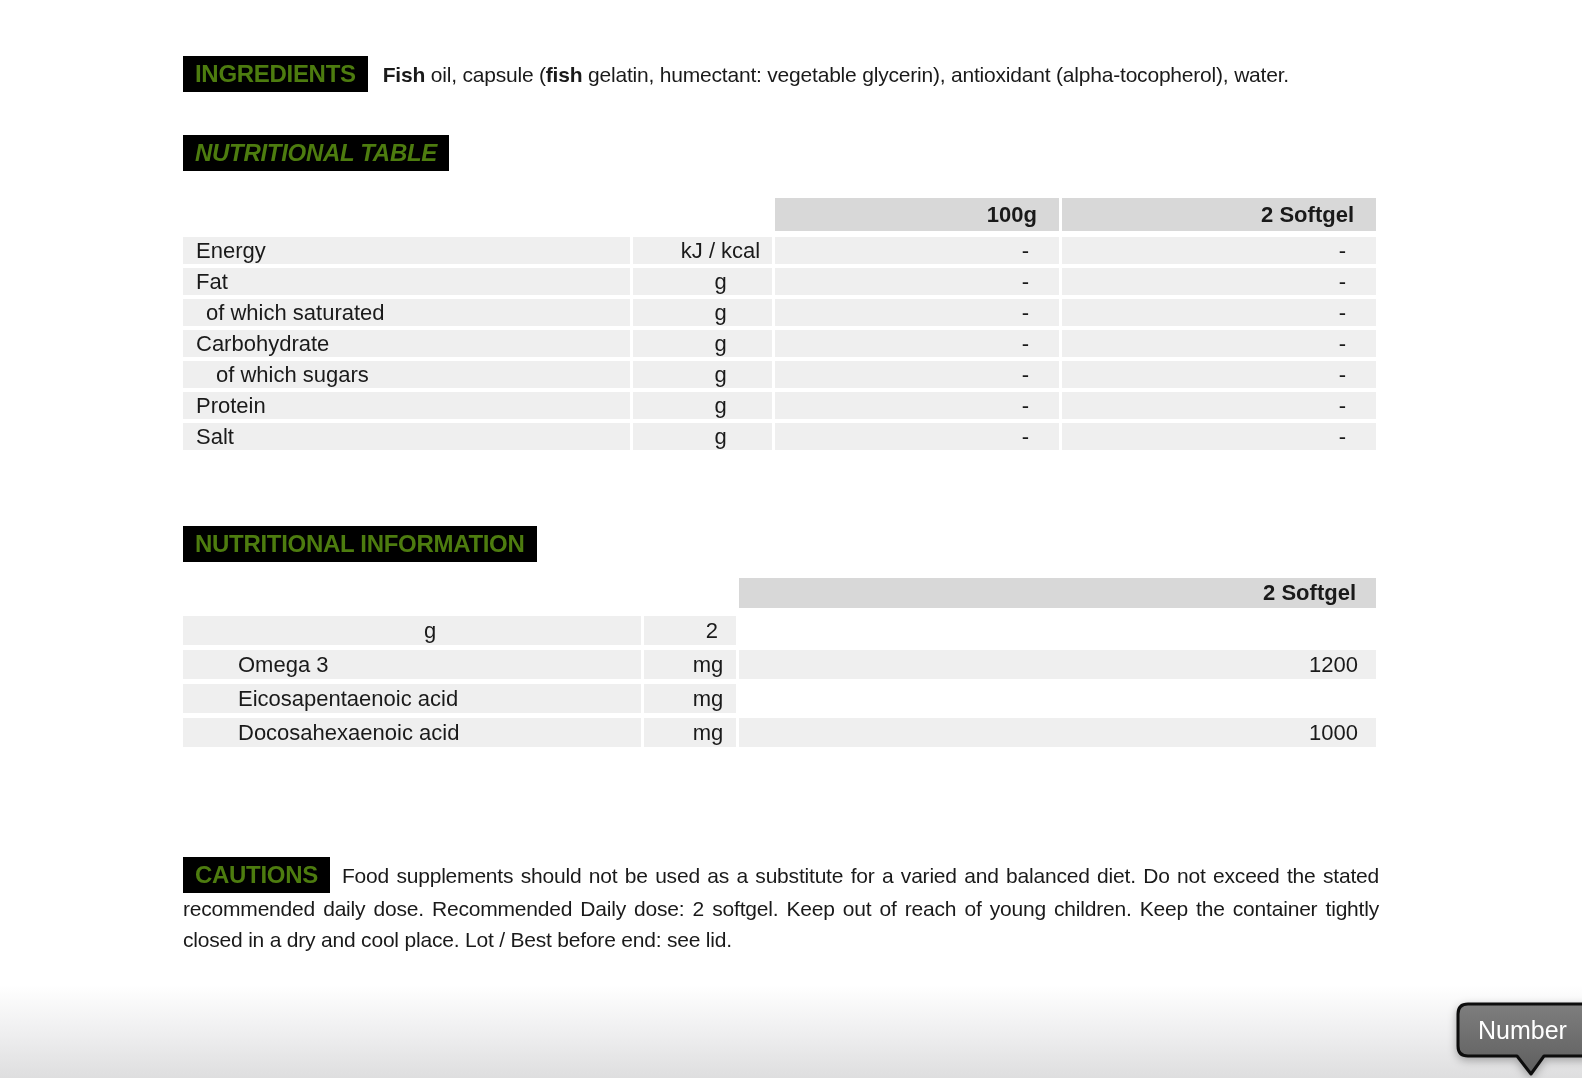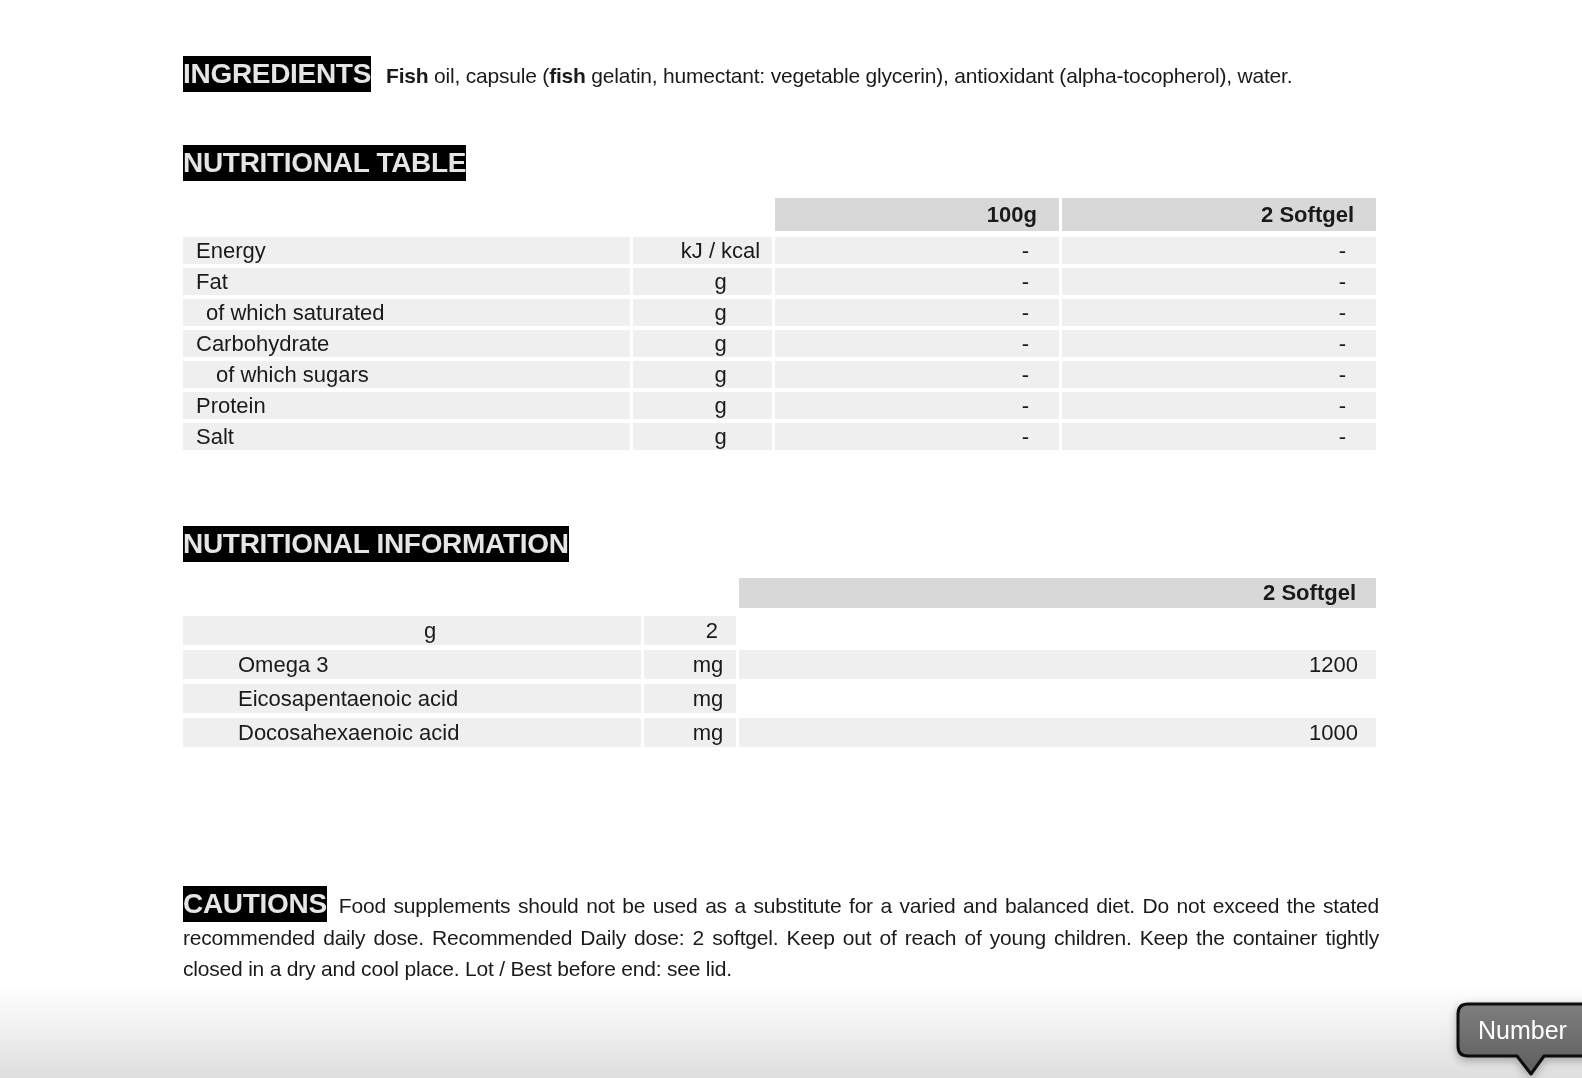--- a/index.html
+++ b/index.html
@@ -7,42 +7,42 @@
     position:relative;
     width:1582px;height:1078px;
     background:#ffffff;
     overflow:hidden;
     font-family:"Liberation Sans", sans-serif;
     color:#1a1a1a;
   }
   .section-label{
     display:inline-block;
     background:#000;
-    color:#e5e5e5;
+    color:#4d7c0f;
     font-weight:700;
-    font-size:28px;
+    font-size:24px;
     line-height:36px;
-    padding:0 0;
+    padding:0 12px;
     letter-spacing:-0.3px;
     vertical-align:baseline;
   }
   .para{
     position:absolute;
     left:183px;
     width:1196px;
     font-size:21px;
     line-height:36px;
     letter-spacing:-0.2px;
   }
   .para .section-label{margin-right:15px;}
   #ingredients-para{top:56px;}
-  #cautions-para{top:886px;line-height:31px;text-align:justify;}
+  #cautions-para{top:857px;line-height:31px;text-align:justify;}
   #cautions-para .section-label{margin-right:12px;}
   .standalone-label{position:absolute;left:183px;}
-  #ntable-label{top:145px;}
+  #ntable-label{top:135px;font-style:italic;}
   #ninfo-label{top:526px;}
 
   
   .t1{position:absolute;left:183px;top:198px;}
   .t1 .trow{display:grid;grid-template-columns:447px 139px 284px 314px;column-gap:3px;height:27px;margin-bottom:4px;}
   .t1 .thead-row{height:33px;margin-bottom:6px;}
   
   .t2{position:absolute;left:183px;top:578px;}
   .t2 .trow{display:grid;grid-template-columns:458px 92px 637px;column-gap:3px;height:29px;margin-bottom:5px;}
   .t2 .thead-row{height:30px;margin-bottom:8px;}

